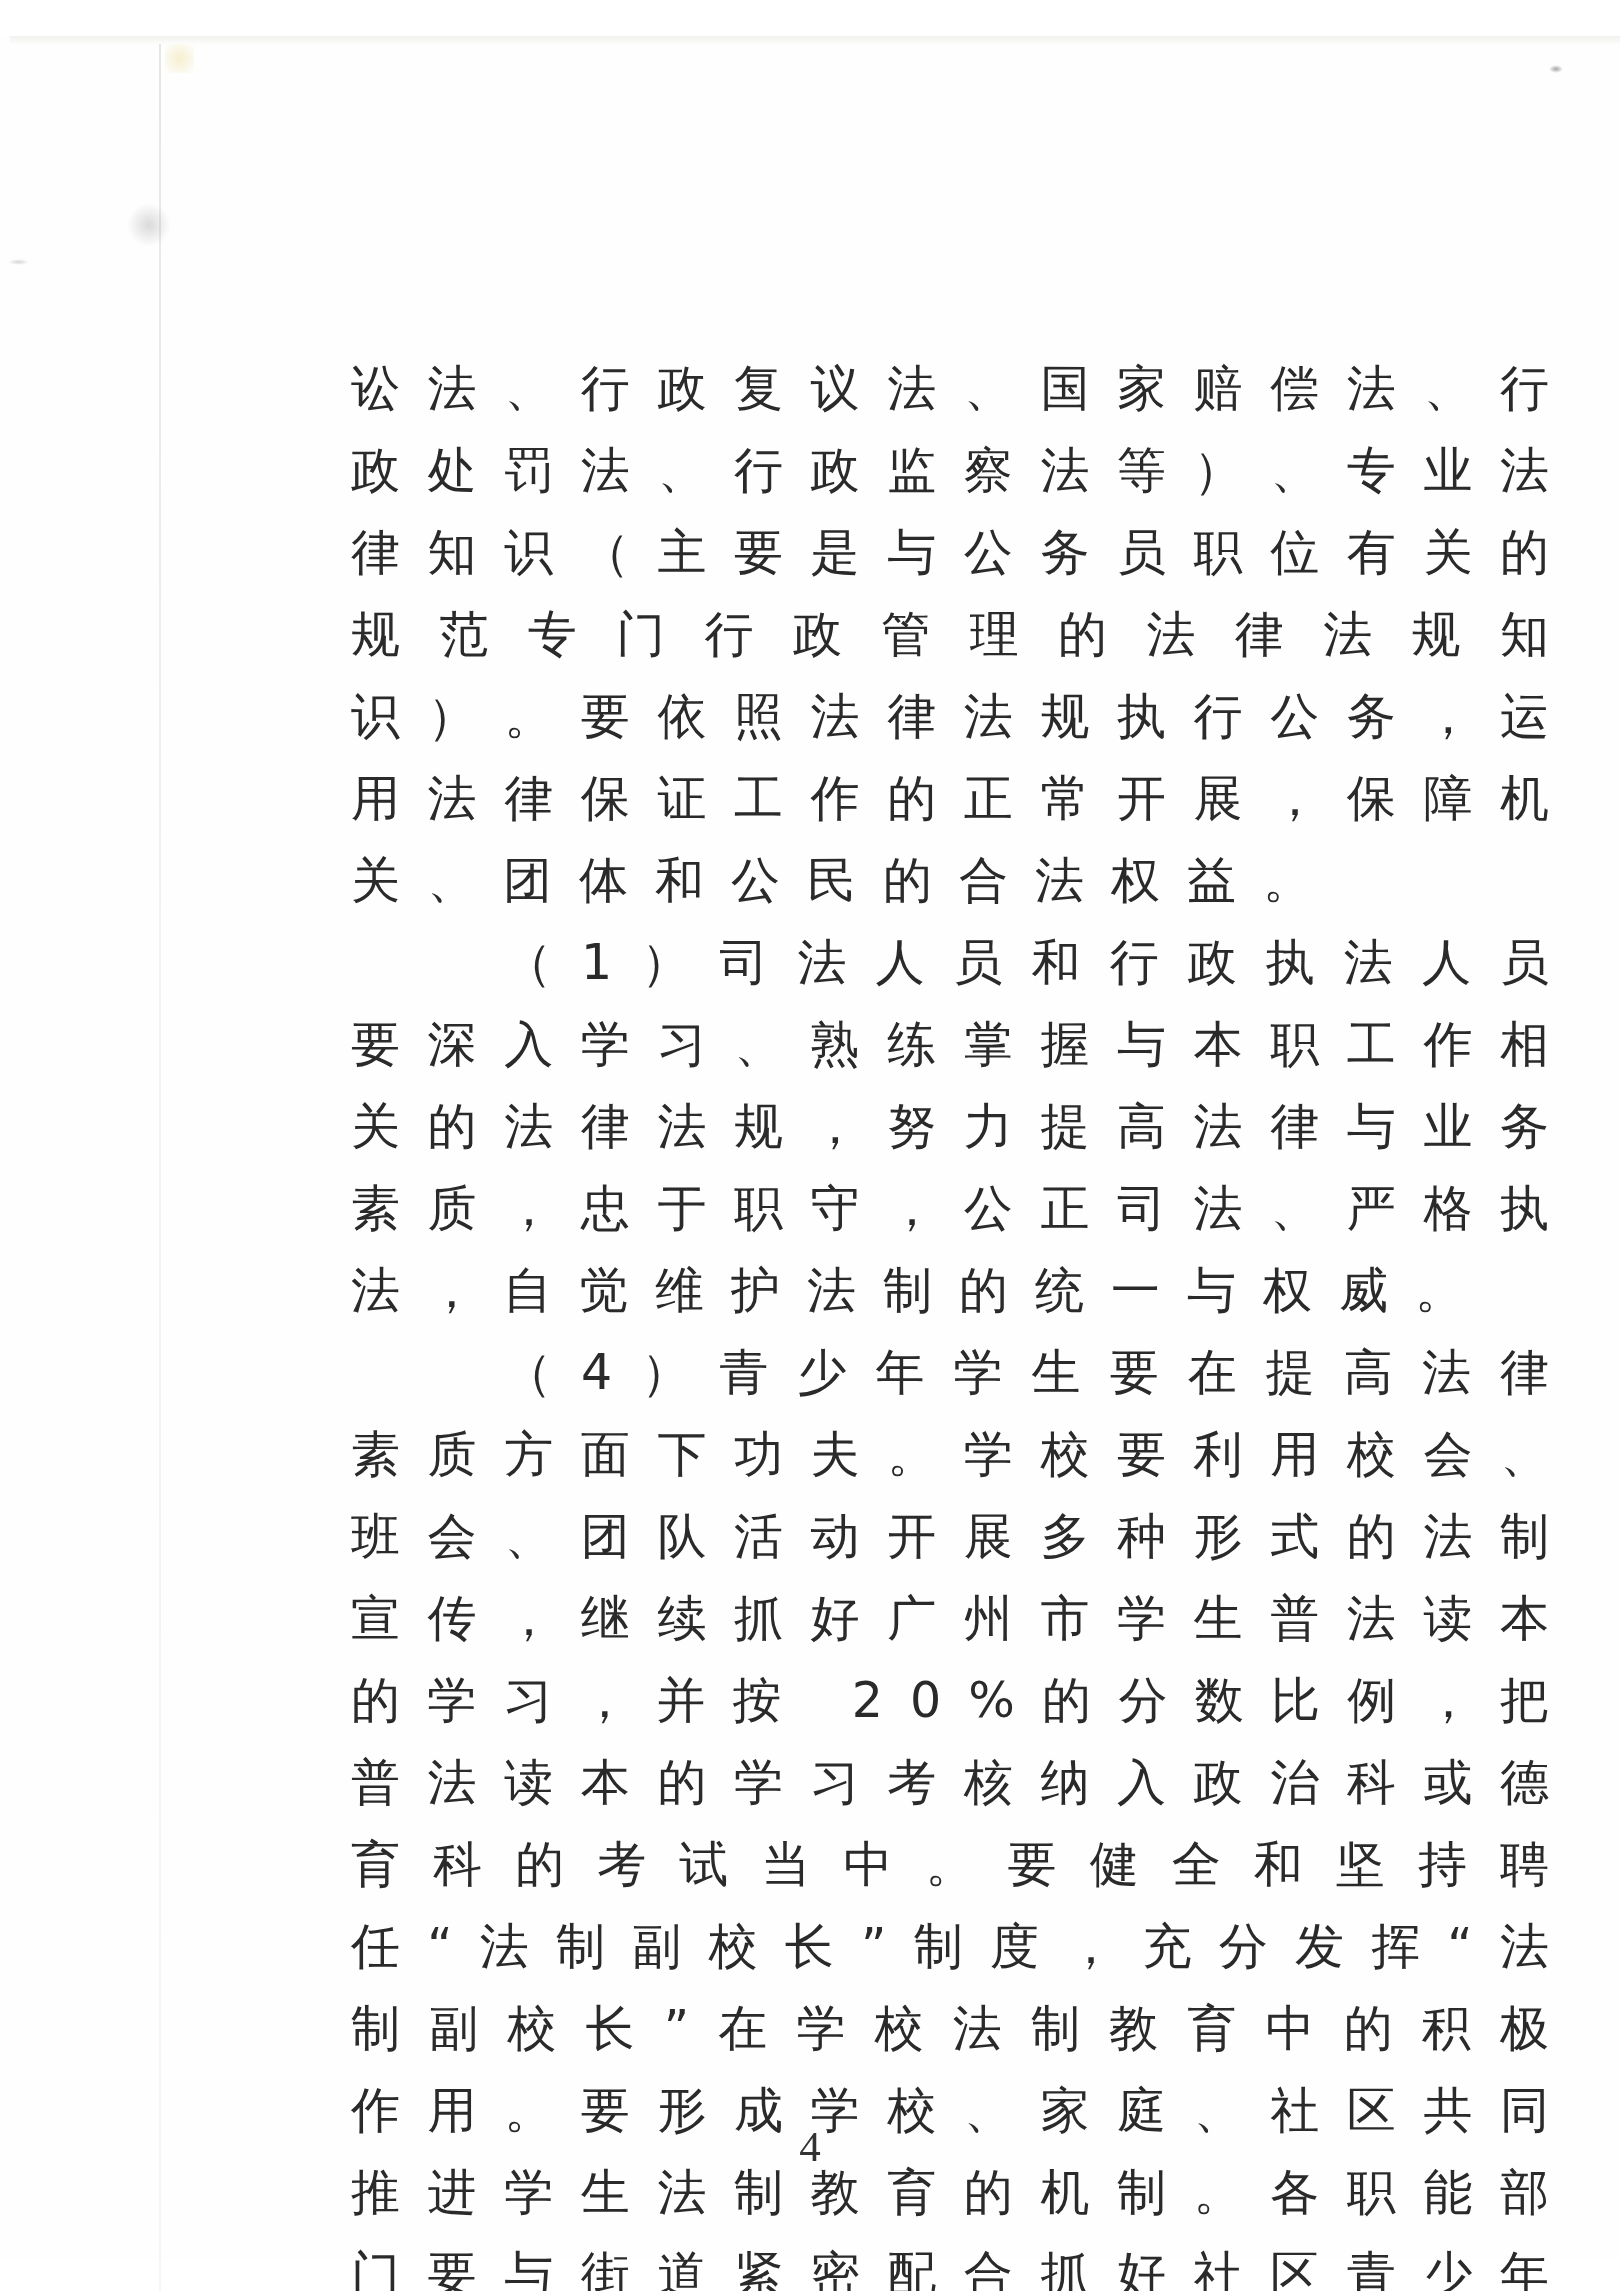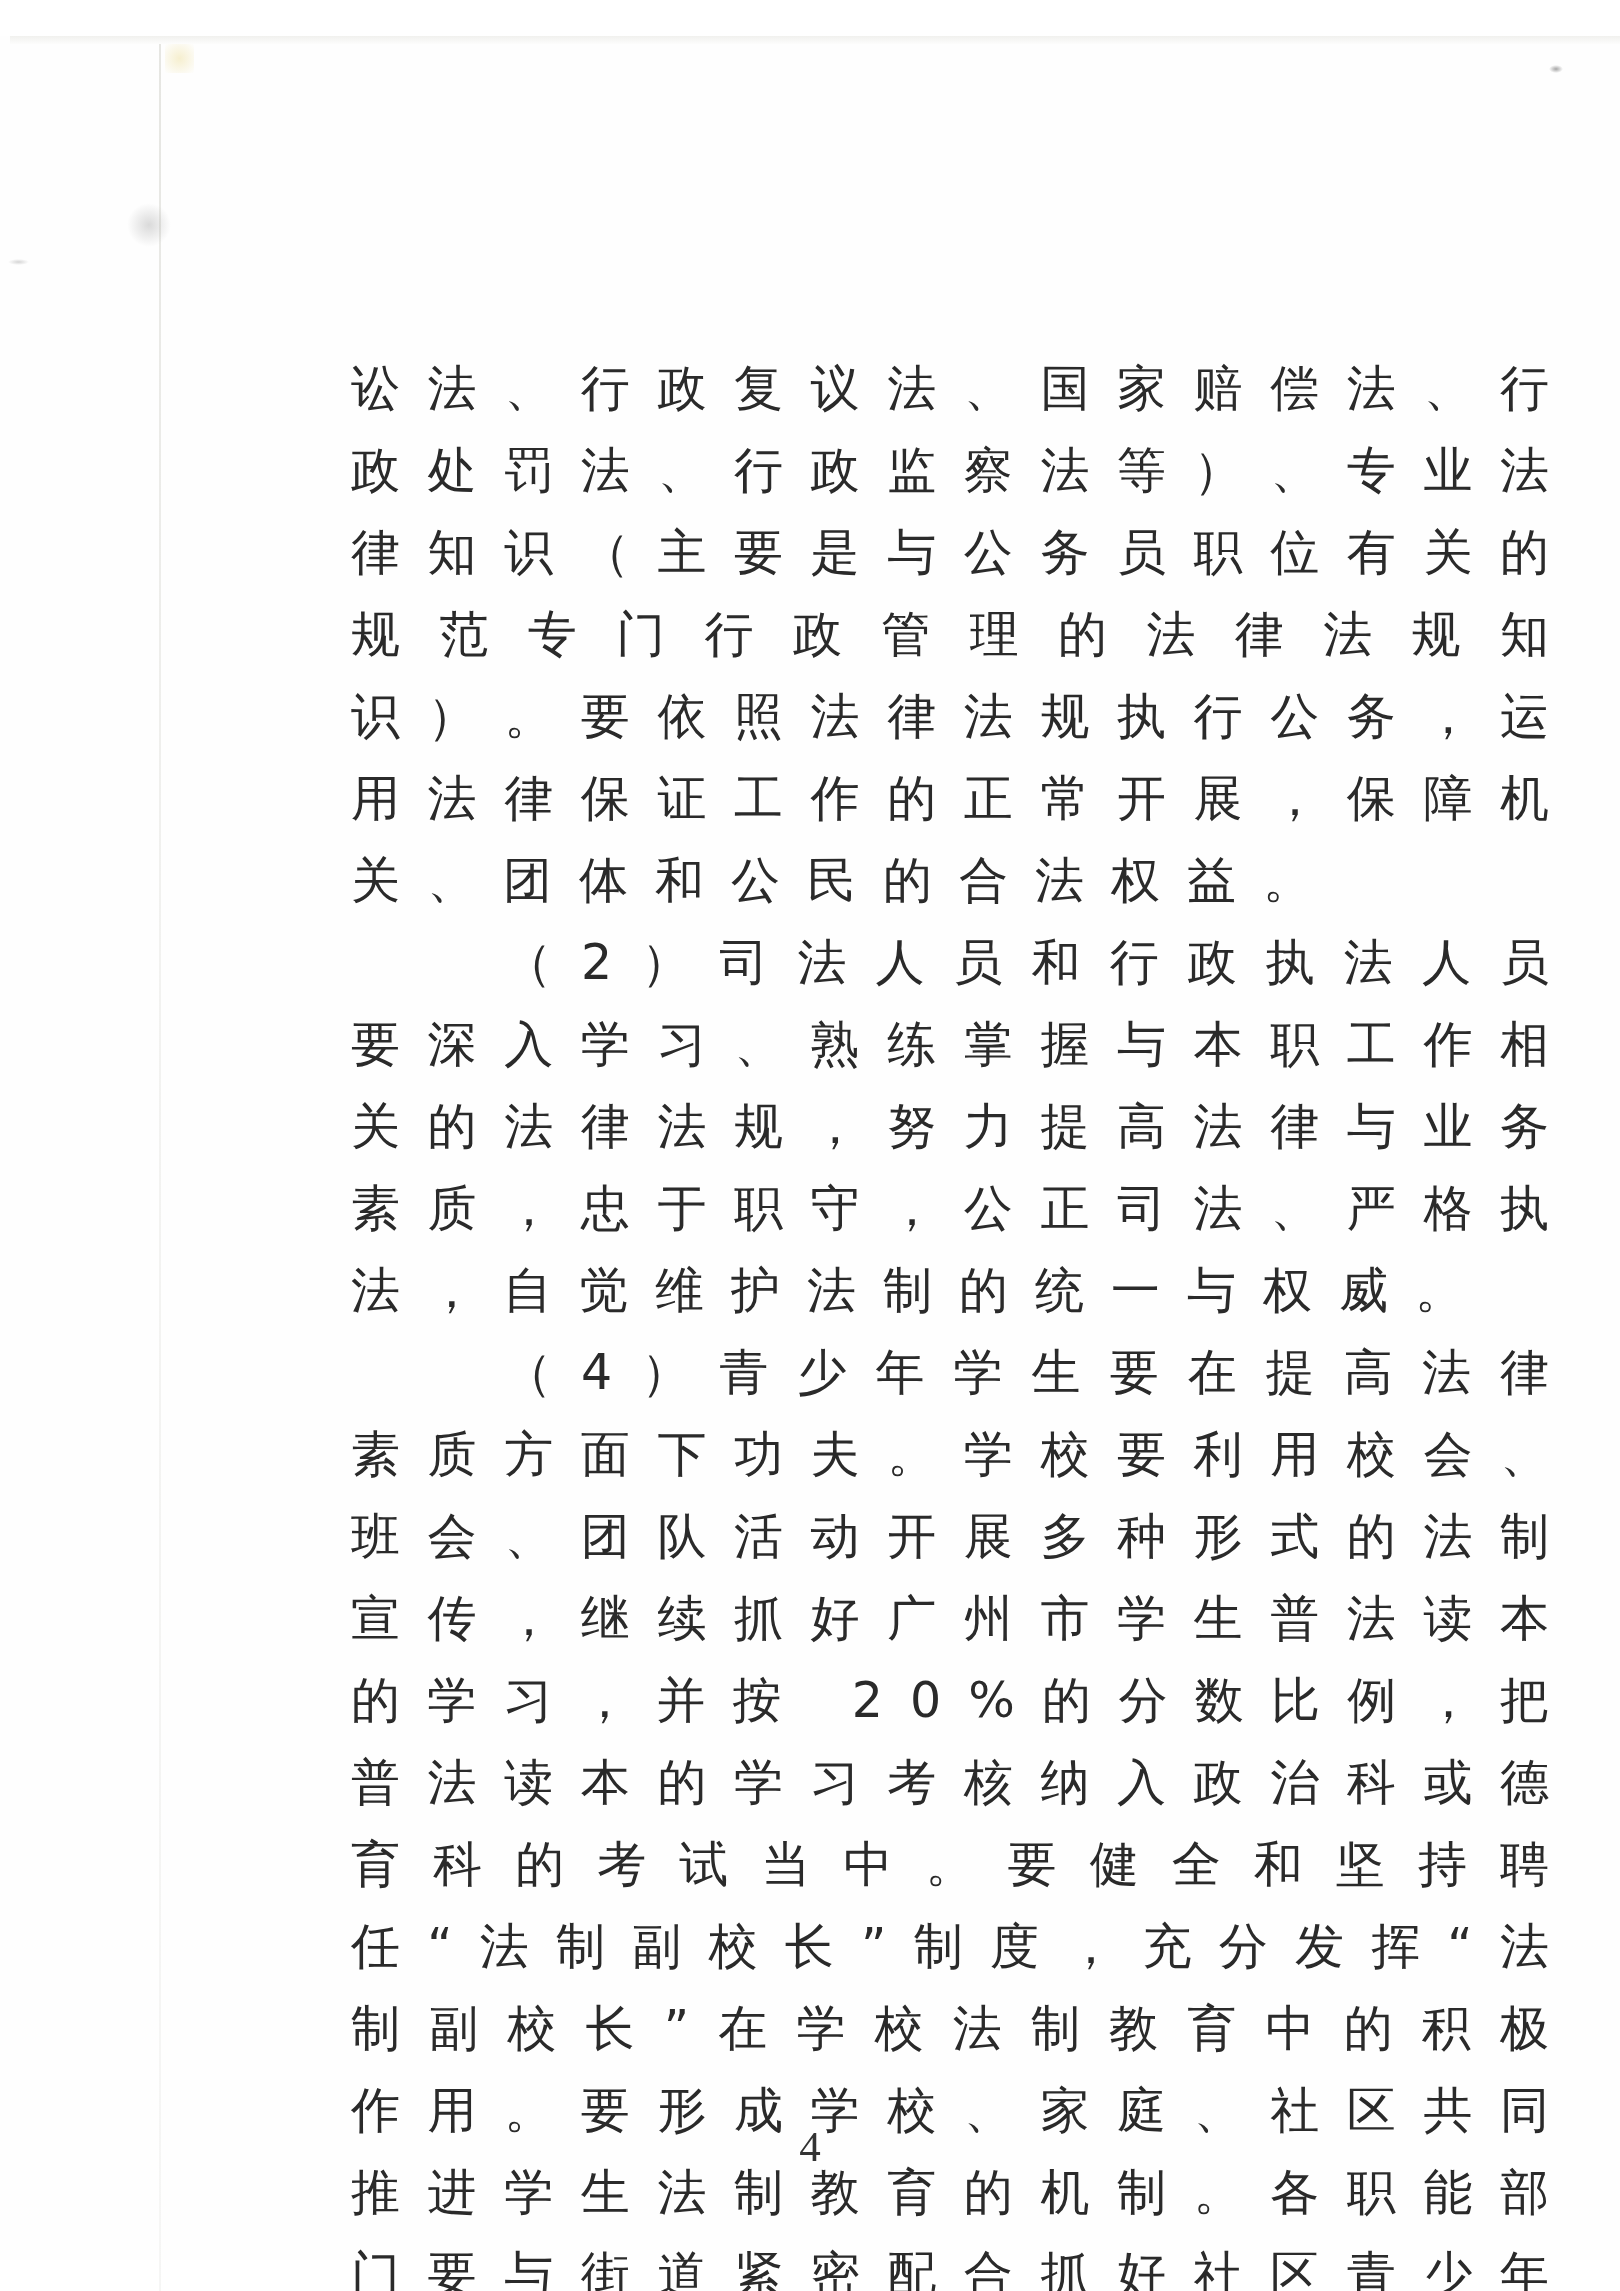--- a/index.html
+++ b/index.html
@@ -82,20 +82,20 @@
 <div class="scan-page">
   <div class="scan-top-edge"></div>
   <div class="scan-fold-line"></div>
   <div class="scan-yellow-stain"></div>
   <div class="scan-smudge"></div>
   <div class="scan-mark-tr"></div>
   <div class="scan-mark-left"></div>
 
   <div class="body-text">
     <p class="para">讼法、行政复议法、国家赔偿法、行政处罚法、行政监察法等）、专业法律知识（主要是与公务员职位有关的规范专门行政管理的法律法规知识）。要依照法律法规执行公务，运用法律保证工作的正常开展，保障机关、团体和公民的合法权益。</p>
-    <p class="para indent">（2）司法人员和行政执法人员要深入学习、熟练掌握与本职工作相关的法律法规，努力提高法律与业务素质，忠于职守，公正司法、严格执法，自觉维护法制的统一与权威。</p>
+    <p class="para indent">（1）司法人员和行政执法人员要深入学习、熟练掌握与本职工作相关的法律法规，努力提高法律与业务素质，忠于职守，公正司法、严格执法，自觉维护法制的统一与权威。</p>
     <p class="para indent">（4）青少年学生要在提高法律素质方面下功夫。学校要利用校会、班会、团队活动开展多种形式的法制宣传，继续抓好广州市学生普法读本的学习，并按 20%的分数比例，把普法读本的学习考核纳入政治科或德育科的考试当中。要健全和坚持聘任“法制副校长”制度，充分发挥“法制副校长”在学校法制教育中的积极作用。要形成学校、家庭、社区共同推进学生法制教育的机制。各职能部门要与街道紧密配合抓好社区青少年的法制宣传教育。</p>
 
   </div>
 
   <div class="page-number">4</div>
 </div>
 
 
 </body></html>

